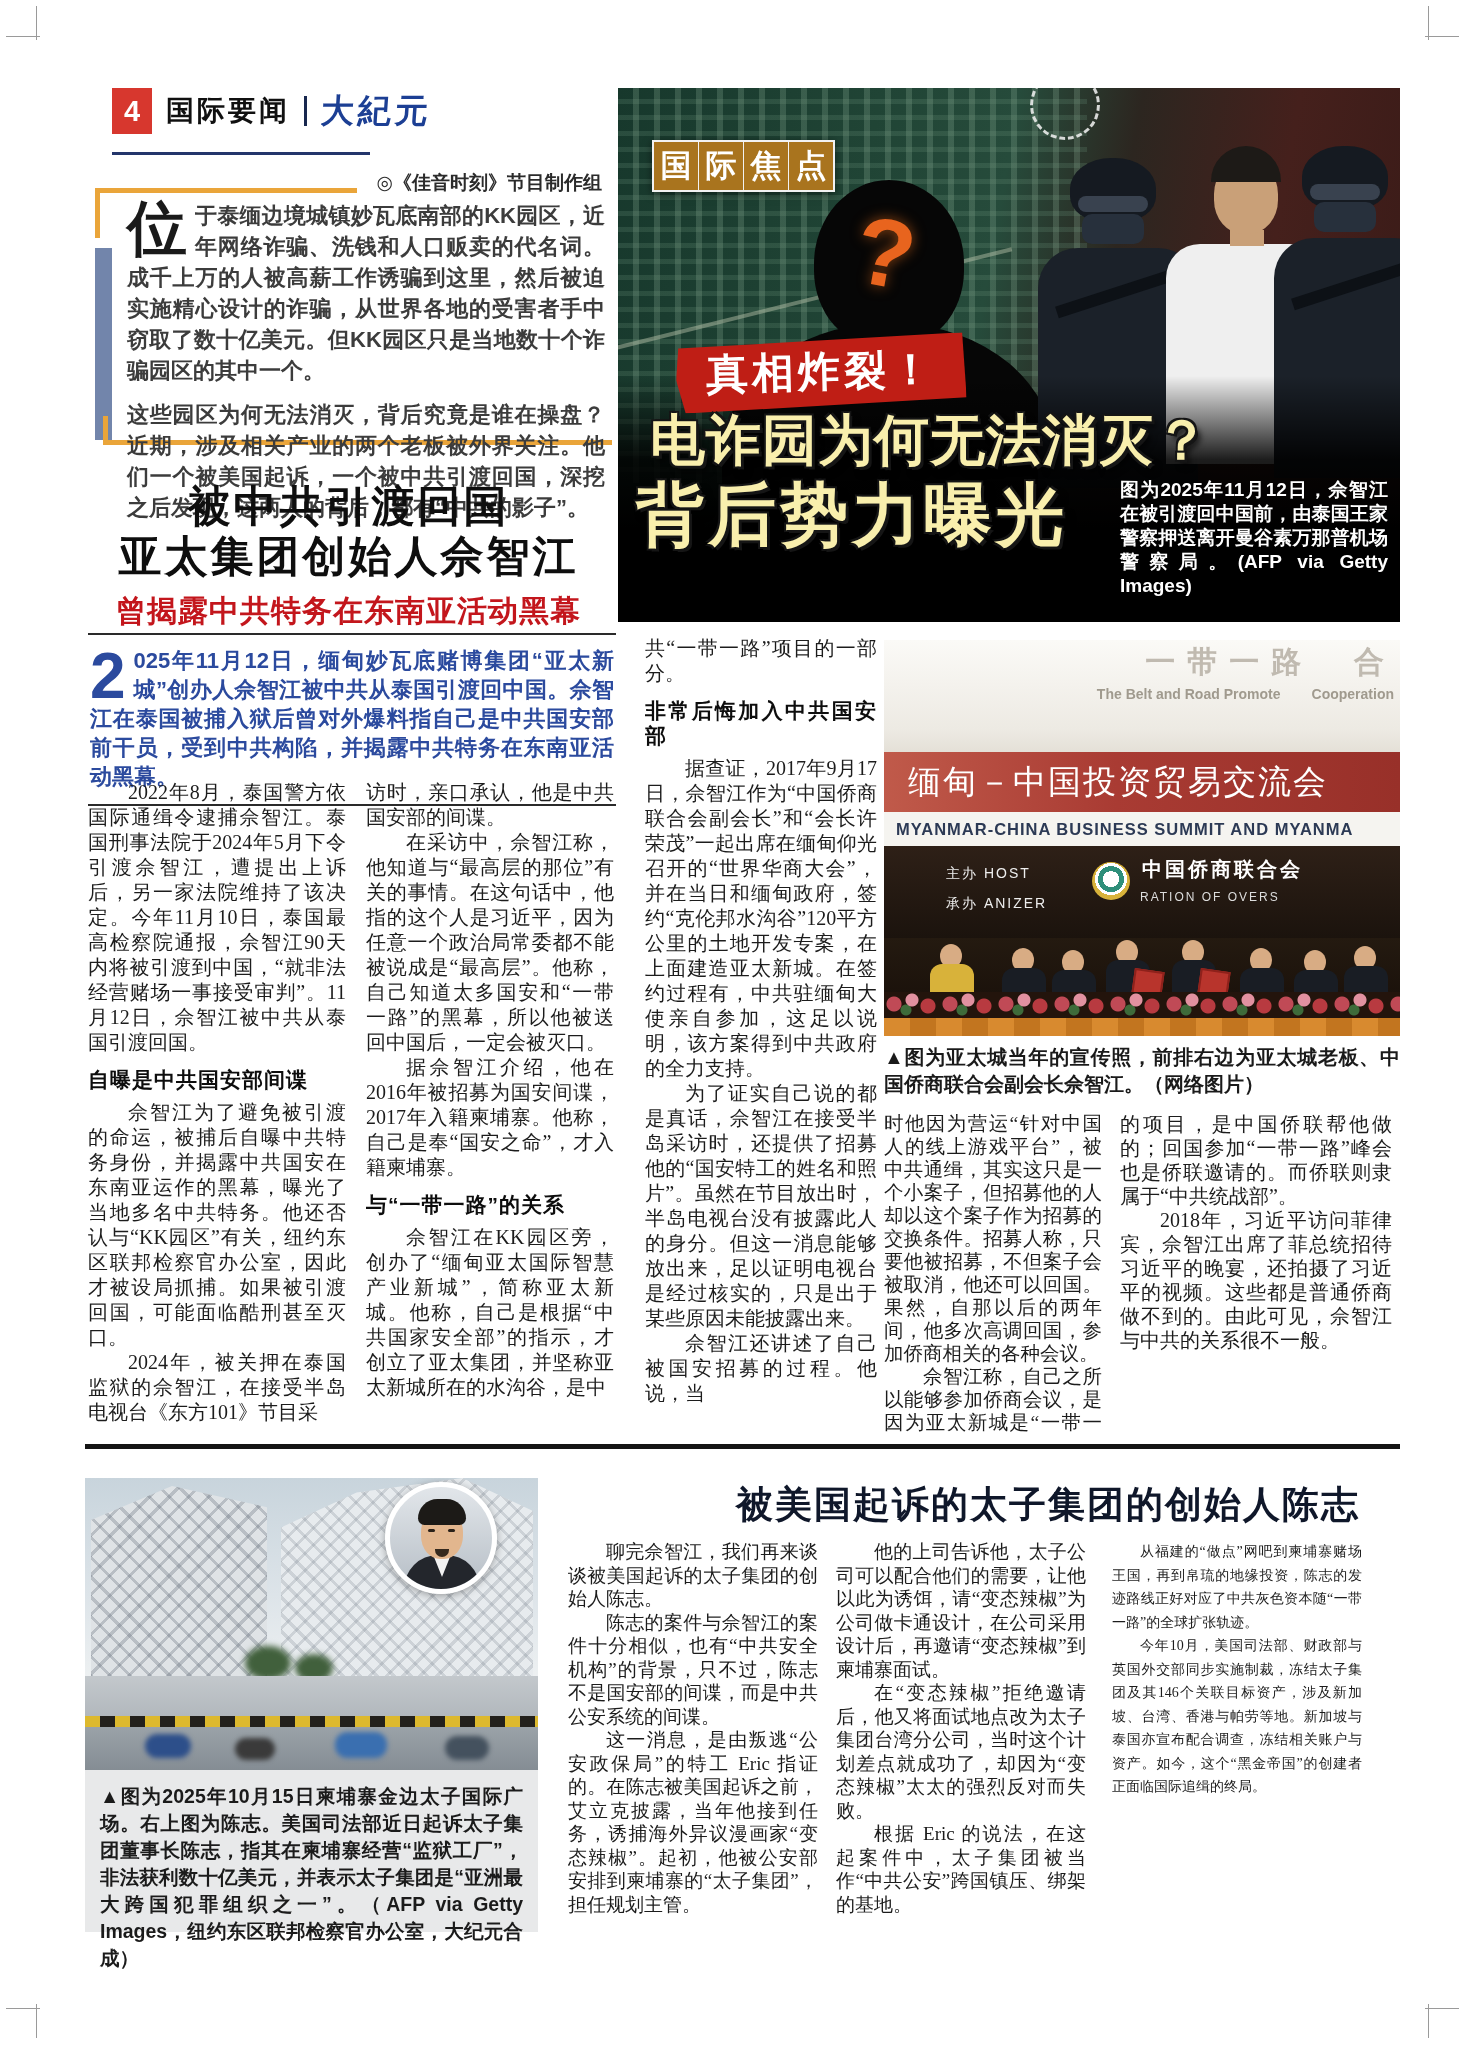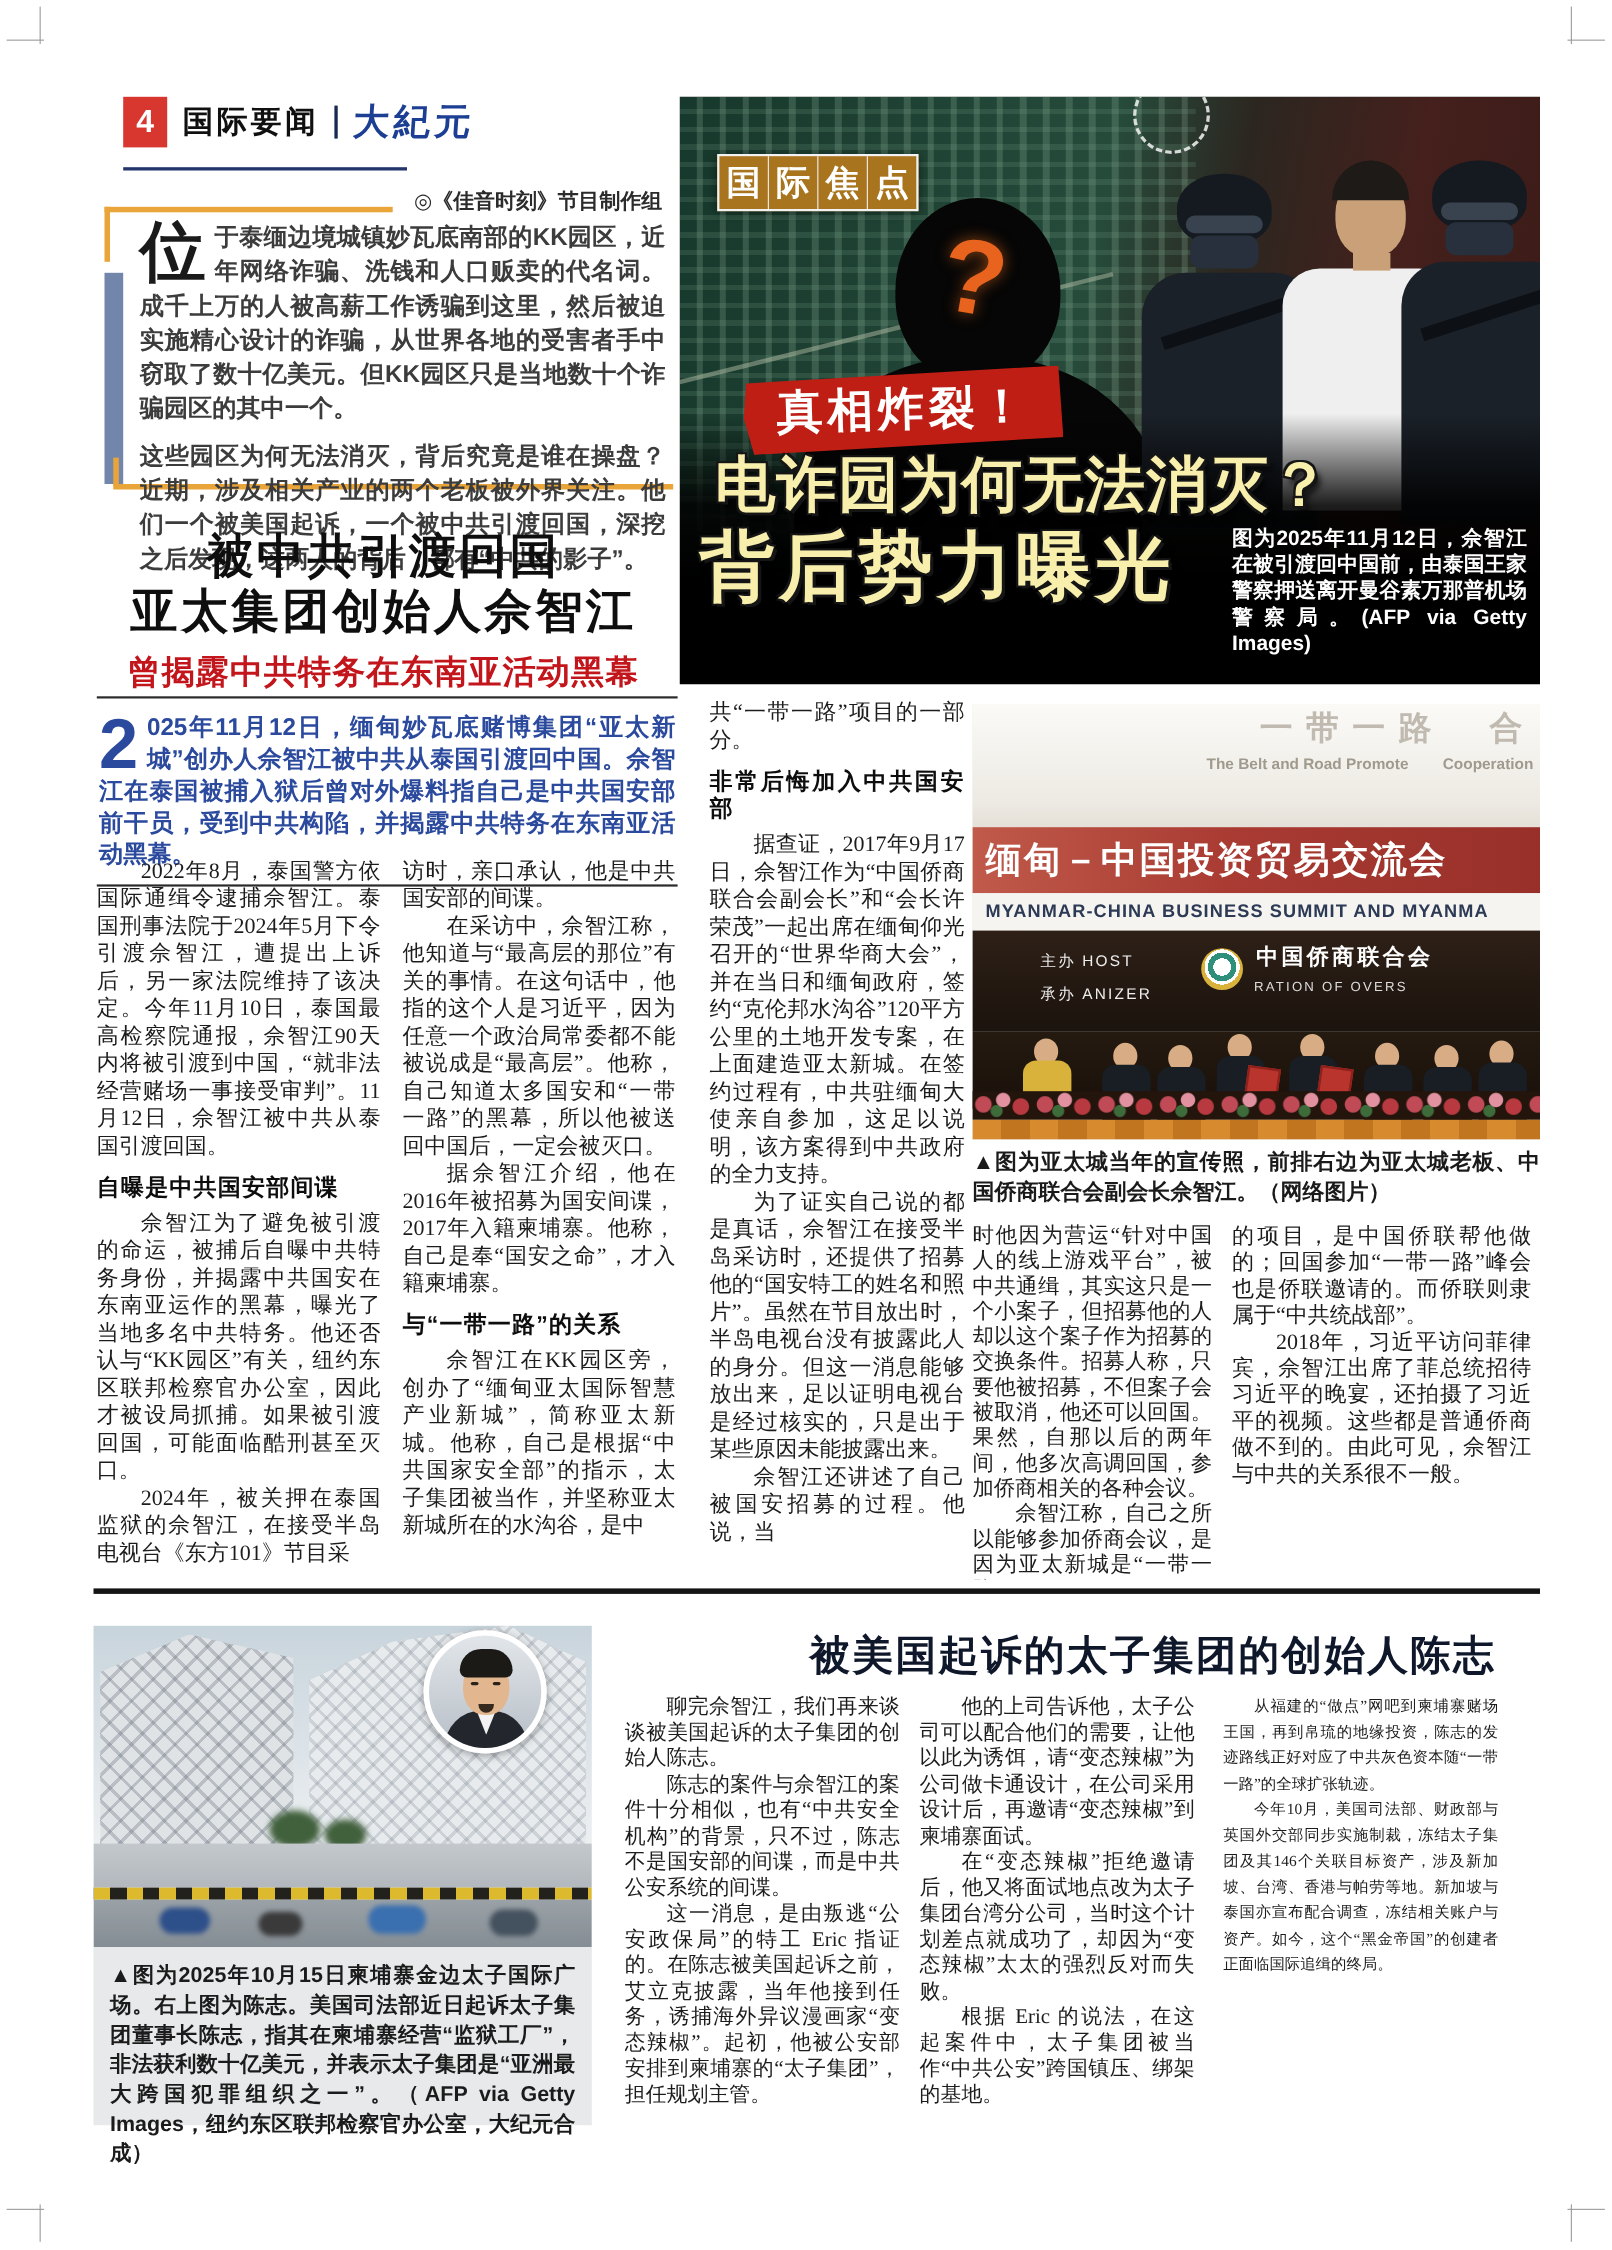--- a/index.html
+++ b/index.html
@@ -97,21 +97,21 @@
        font-weight:700;color:#fff;text-align:justify;}
   
   .summit{position:absolute;left:884px;top:640px;width:516px;height:396px;overflow:hidden;background:#efeee9;}
   .s-top{position:absolute;left:0;top:0;width:100%;height:112px;
        background:linear-gradient(180deg,#fbfaf7 0%,#edeae3 80%,#e4e0d7 100%);}
   .belt-cn{position:absolute;right:4px;top:2px;font-size:30px;font-weight:900;color:#c0bab0;
        letter-spacing:12px;white-space:pre;}
   .belt-en{position:absolute;right:6px;top:46px;font-size:14px;font-weight:700;color:#a09a8e;white-space:pre;}
   .s-red{position:absolute;left:0;top:112px;width:100%;height:60px;color:#fff;
        background:linear-gradient(90deg,#c05a4a,#a93b33 45%,#983029);display:flex;align-items:center;
-       font-size:33px;font-weight:700;letter-spacing:2px;padding-left:12px;box-sizing:border-box;}
+       font-size:33px;font-weight:400;letter-spacing:2px;padding-left:24px;box-sizing:border-box;}
   .s-white{position:absolute;left:0;top:172px;width:100%;height:34px;background:#f5f4f0;color:#2c3a55;
        font-size:16.5px;font-weight:800;letter-spacing:1px;display:flex;align-items:center;
        padding-left:12px;box-sizing:border-box;white-space:nowrap;}
   .s-dark{position:absolute;left:0;top:206px;width:100%;height:92px;
        background:linear-gradient(180deg,#2e2017,#1b130d);color:#fff;}
   .host-rows{position:absolute;left:62px;top:12px;font-size:14px;line-height:30px;letter-spacing:2px;color:#eee;}
   .emblem{position:absolute;left:208px;top:16px;width:38px;height:38px;border-radius:50%;
        background:radial-gradient(circle at 50% 45%,#ffffff 0 8px,#2e8f7a 8px 13px,#ffffff 13px 16px,#d8b23a 16px 19px);}
   .fed-cn{position:absolute;left:258px;top:10px;font-size:20px;font-weight:800;letter-spacing:3px;}
   .fed-en{position:absolute;left:256px;top:44px;font-size:12px;letter-spacing:2px;color:#ddd;white-space:nowrap;}
@@ -226,21 +226,21 @@
       <p>2022年8月，泰国警方依国际通缉令逮捕佘智江。泰国刑事法院于2024年5月下令引渡佘智江，遭提出上诉后，另一家法院维持了该决定。今年11月10日，泰国最高检察院通报，佘智江90天内将被引渡到中国，“就非法经营赌场一事接受审判”。11月12日，佘智江被中共从泰国引渡回国。</p>
       <h4>自曝是中共国安部间谍</h4>
       <p>佘智江为了避免被引渡的命运，被捕后自曝中共特务身份，并揭露中共国安在东南亚运作的黑幕，曝光了当地多名中共特务。他还否认与“KK园区”有关，纽约东区联邦检察官办公室，因此才被设局抓捕。如果被引渡回国，可能面临酷刑甚至灭口。</p>
       <p>2024年，被关押在泰国监狱的佘智江，在接受半岛电视台《东方101》节目采</p>
     </div>
   <div id="col2" class="colbody">
       <p class="cont">访时，亲口承认，他是中共国安部的间谍。</p>
       <p>在采访中，佘智江称，他知道与“最高层的那位”有关的事情。在这句话中，他指的这个人是习近平，因为任意一个政治局常委都不能被说成是“最高层”。他称，自己知道太多国安和“一带一路”的黑幕，所以他被送回中国后，一定会被灭口。</p>
       <p>据佘智江介绍，他在2016年被招募为国安间谍，2017年入籍柬埔寨。他称，自己是奉“国安之命”，才入籍柬埔寨。</p>
       <h4>与“一带一路”的关系</h4>
-      <p>佘智江在KK园区旁，创办了“缅甸亚太国际智慧产业新城”，简称亚太新城。他称，自己是根据“中共国家安全部”的指示，太子集团被当作，并坚称亚太新城所在的水沟谷，是中</p>
+      <p>佘智江在KK园区旁，创办了“缅甸亚太国际智慧产业新城”，简称亚太新城。他称，自己是根据“中共国家安全部”的指示，才创立了亚太集团，并坚称亚太新城所在的水沟谷，是中</p>
     </div>
   <div id="col3" class="colbody">
       <p class="cont">共“一带一路”项目的一部分。</p>
       <h4>非常后悔加入中共国安部</h4>
       <p>据查证，2017年9月17日，佘智江作为“中国侨商联合会副会长”和“会长许荣茂”一起出席在缅甸仰光召开的“世界华商大会”，并在当日和缅甸政府，签约“克伦邦水沟谷”120平方公里的土地开发专案，在上面建造亚太新城。在签约过程有，中共驻缅甸大使亲自参加，这足以说明，该方案得到中共政府的全力支持。</p>
       <p>为了证实自己说的都是真话，佘智江在接受半岛采访时，还提供了招募他的“国安特工的姓名和照片”。虽然在节目放出时，半岛电视台没有披露此人的身分。但这一消息能够放出来，足以证明电视台是经过核实的，只是出于某些原因未能披露出来。</p>
       <p>佘智江还讲述了自己被国安招募的过程。他说，当</p>
     </div>
   <div id="col4" class="colbody">
       <p class="cont">时他因为营运“针对中国人的线上游戏平台”，被中共通缉，其实这只是一个小案子，但招募他的人却以这个案子作为招募的交换条件。招募人称，只要他被招募，不但案子会被取消，他还可以回国。果然，自那以后的两年间，他多次高调回国，参加侨商相关的各种会议。</p>

